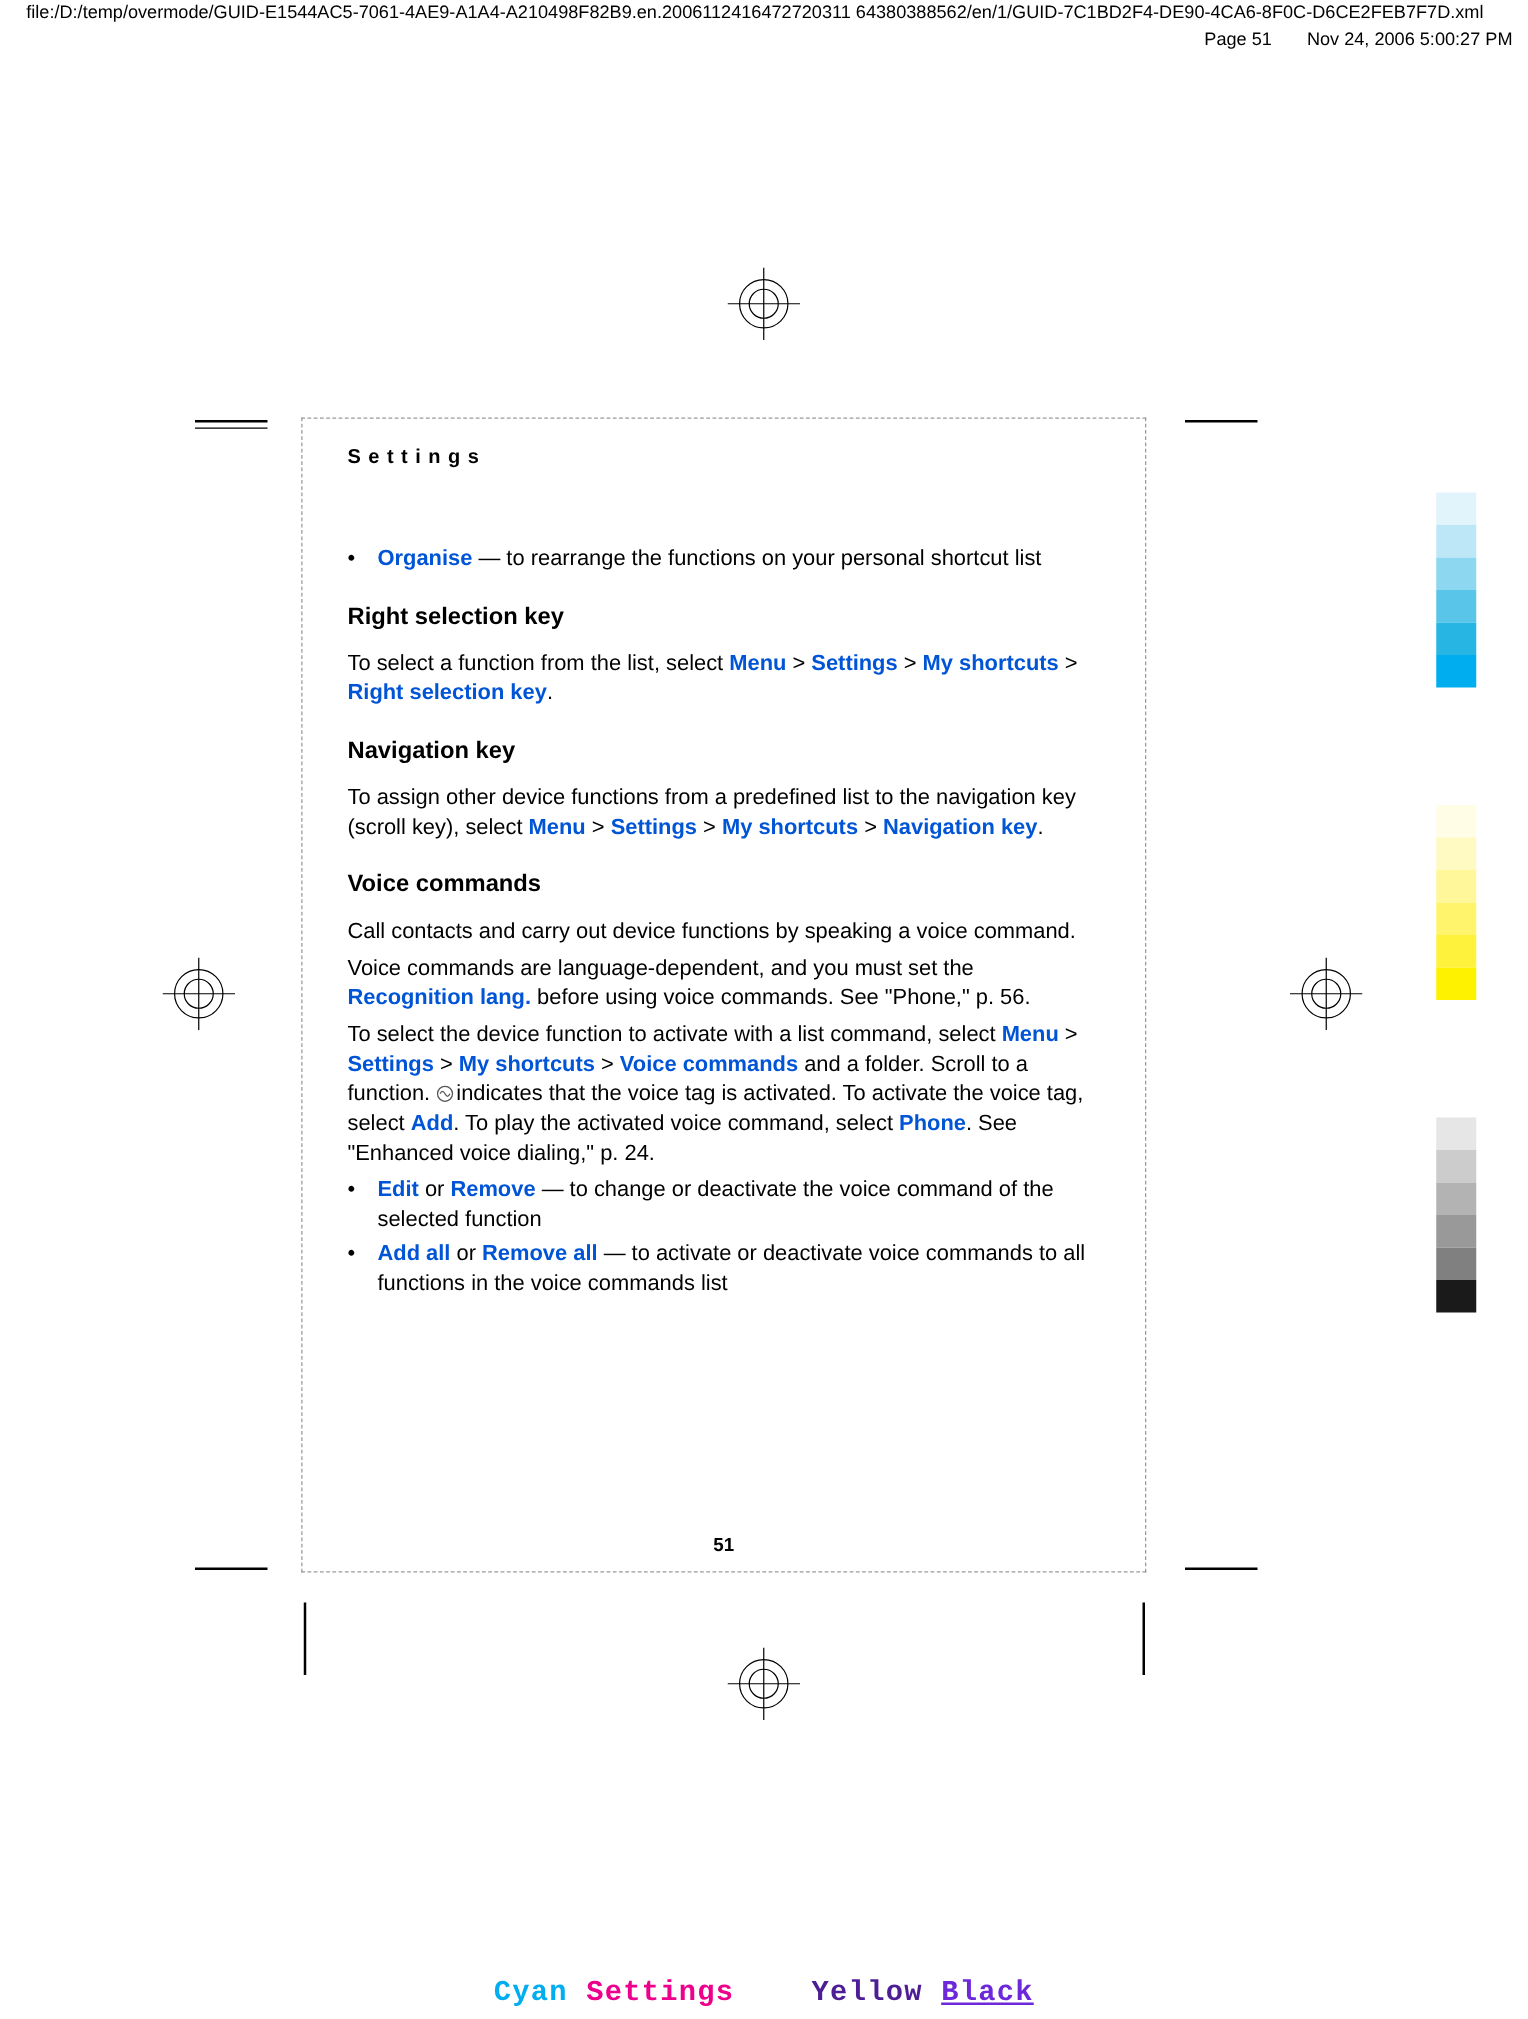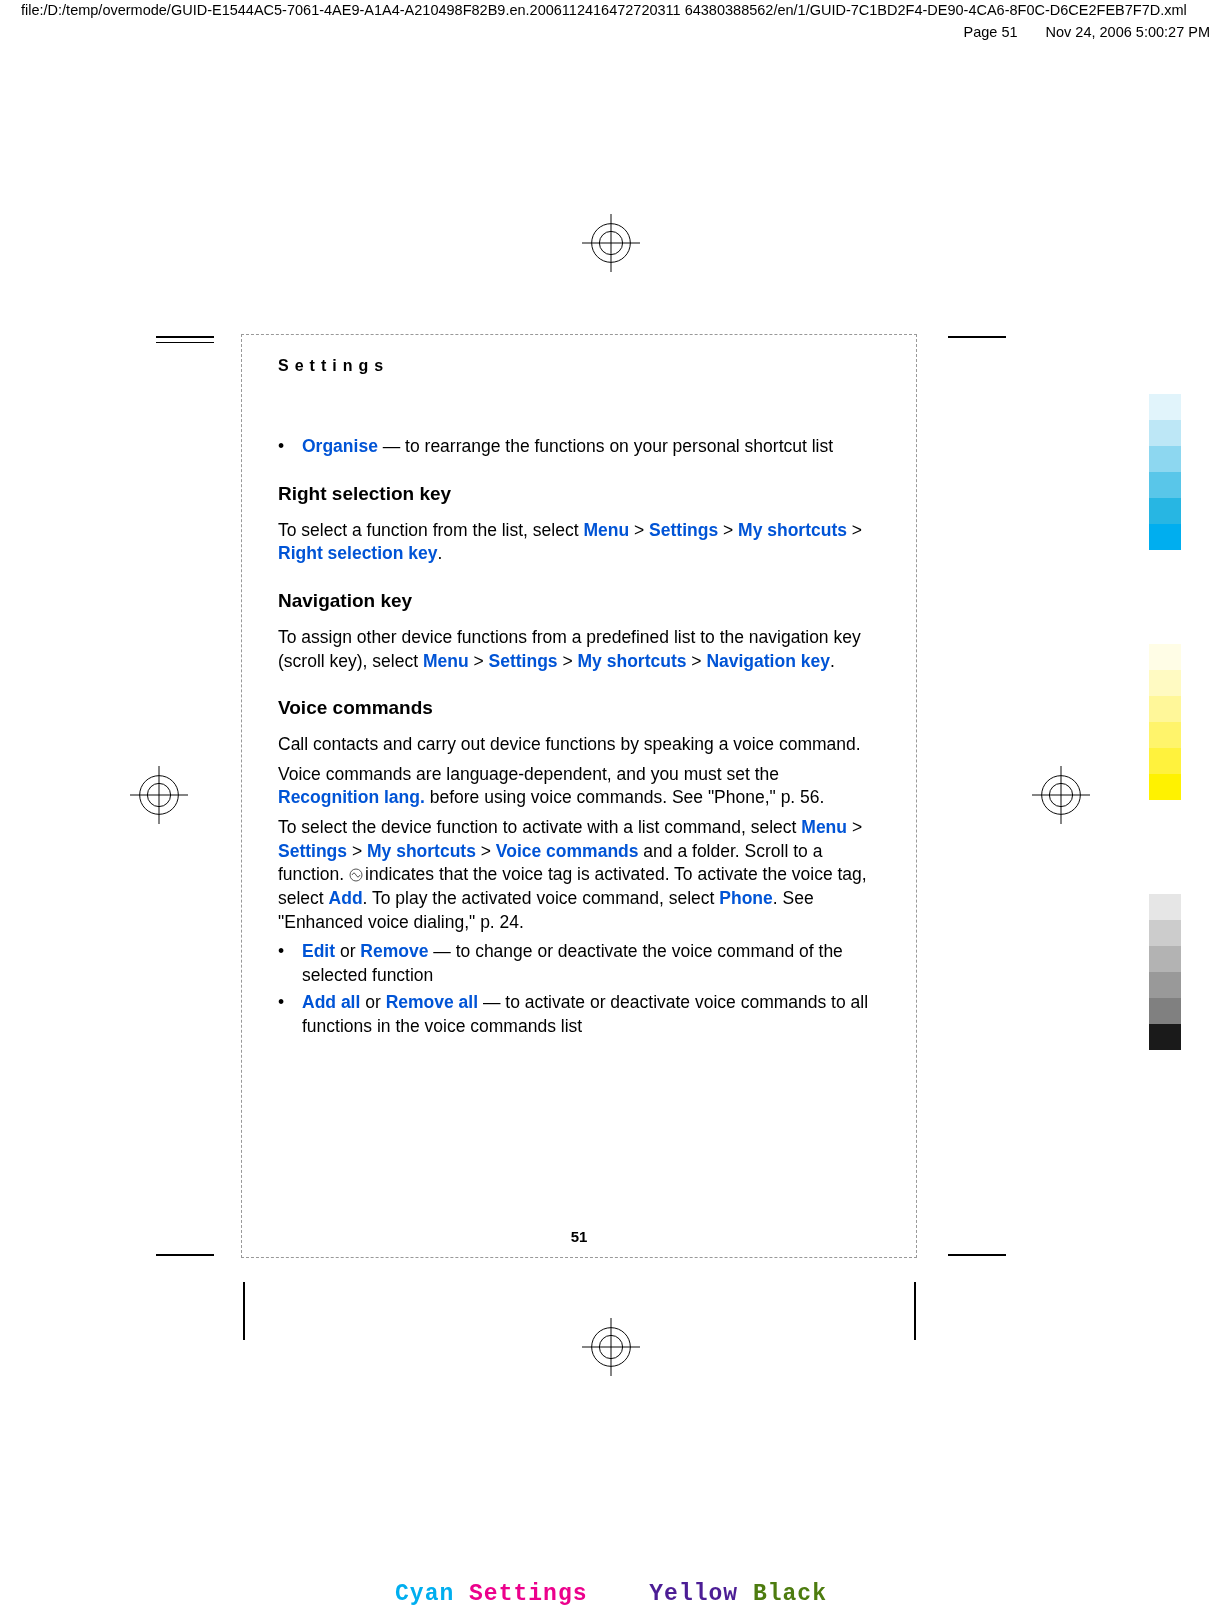--- a/index.html
+++ b/index.html
@@ -130,21 +130,21 @@
     left: 0; right: 0;
     text-align: center;
     font-family: "Courier New", monospace;
     font-weight: 700;
     font-size: 23px;
     letter-spacing: 1px;
   }
   .cmyk-footer .c { color: #00aeef; }
   .cmyk-footer .m { color: #ec008c; }
   .cmyk-footer .y { color: #4c1d95; margin-left: 47px; }
-  .cmyk-footer .k { color: #4d7c0f; }
+  .cmyk-footer .k { color: #6d28d9; text-decoration: underline; }
 </style>
 </head>
 <body>
 
 <div class="file-header">
   <div class="file-path">file:/D:/temp/overmode/GUID-E1544AC5-7061-4AE9-A1A4-A210498F82B9.en.2006112416472720311 64380388562/en/1/GUID-7C1BD2F4-DE90-4CA6-8F0C-D6CE2FEB7F7D.xml</div>
   <div class="page-info">
     <span>Page 51</span>
     <span>Nov 24, 2006 5:00:27 PM</span>
   </div>

